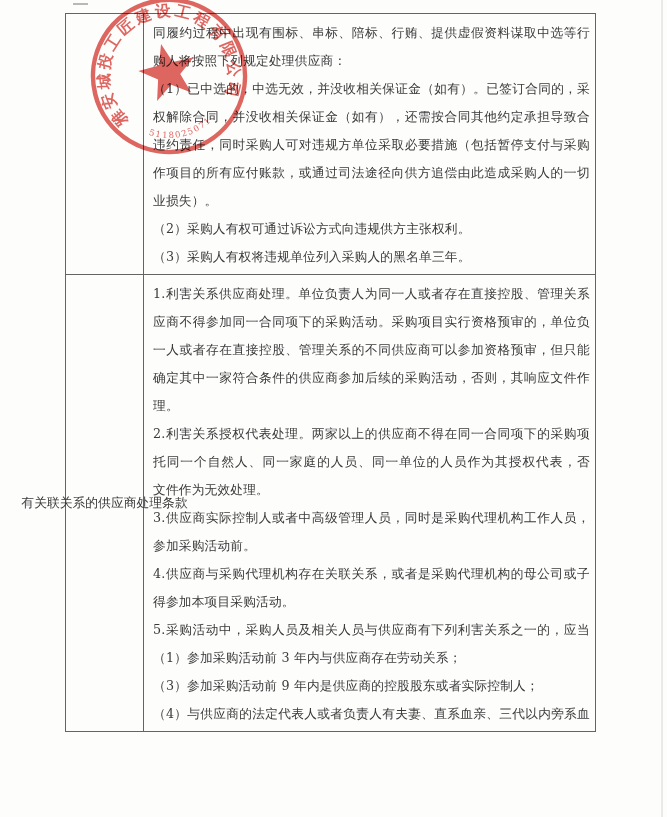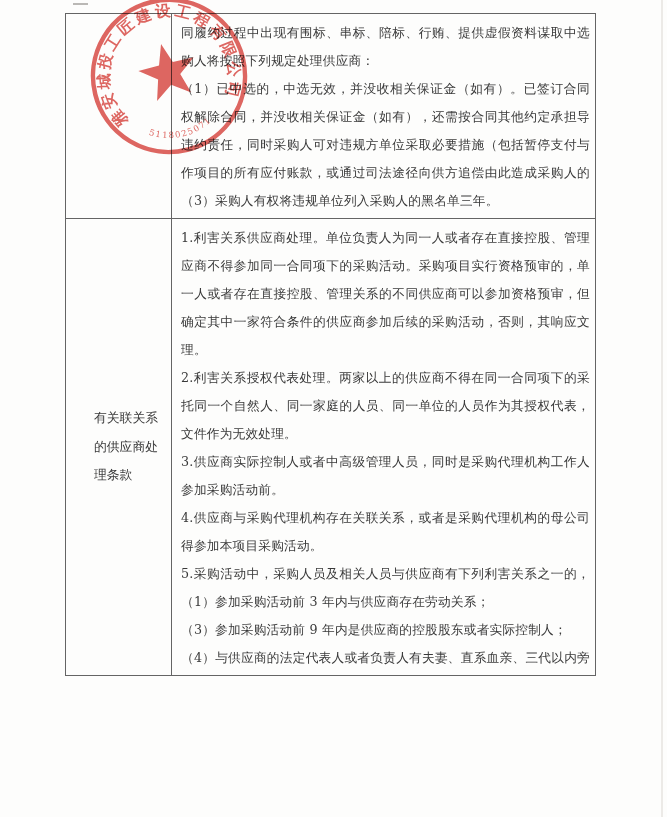--- a/index.html
+++ b/index.html
@@ -38,24 +38,22 @@
     border: 1px solid #646464;
     background: transparent;
   }
   .row { display: flex; border-bottom: 1px solid #646464; }
   .row:last-child { border-bottom: none; }
   .cell.label {
     width: 77px;
     flex: none;
     border-right: 1px solid #646464;
     display: flex;
-    flex-direction: column;
     justify-content: center;
-    align-items: flex-start;
-    margin-left: 28px;
+    align-items: center;
   }
   .label-line {
     font-size: 12.8px;
     line-height: 28.5px;
     white-space: nowrap;
   }
   .cell.content {
     flex: 1;
     min-width: 0;
     padding: 5px 5px 3px 9px;
@@ -93,20 +91,22 @@
   <div class="doc-table" id="clauses-table">
       <div class="row">
         <div class="cell label"></div>
         <div class="cell content">
           <div class="line">同履约过程中出现有围标、串标、陪标、行贿、提供虚假资料谋取中选等行为的，采</div>
           <div class="line last">购人将按照下列规定处理供应商：</div>
           <div class="line">（1）已中选的，中选无效，并没收相关保证金（如有）。已签订合同的，采购人有</div>
           <div class="line">权解除合同，并没收相关保证金（如有），还需按合同其他约定承担导致合同终止的</div>
           <div class="line">违约责任，同时采购人可对违规方单位采取必要措施（包括暂停支付与采购人相关合</div>
           <div class="line">作项目的所有应付账款，或通过司法途径向供方追偿由此造成采购人的一切经济及商</div>
+          <div class="line last">业损失）。</div>
+          <div class="line last">（2）采购人有权可通过诉讼方式向违规供方主张权利。</div>
           <div class="line last">（3）采购人有权将违规单位列入采购人的黑名单三年。</div>
         </div>
       </div>
       <div class="row">
         <div class="cell label">
           <div class="label-line">有关联关系</div>
           <div class="label-line">的供应商处</div>
           <div class="label-line">理条款</div>
         </div>
         <div class="cell content">

